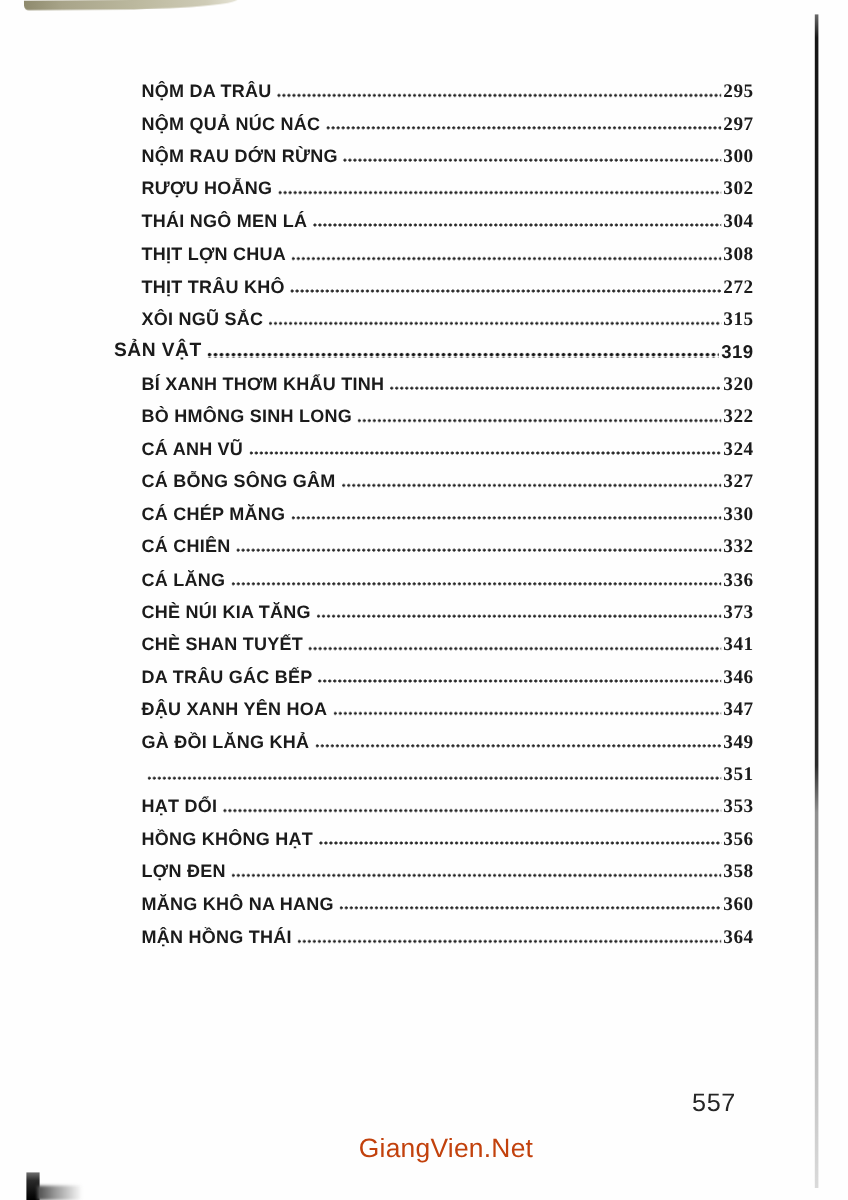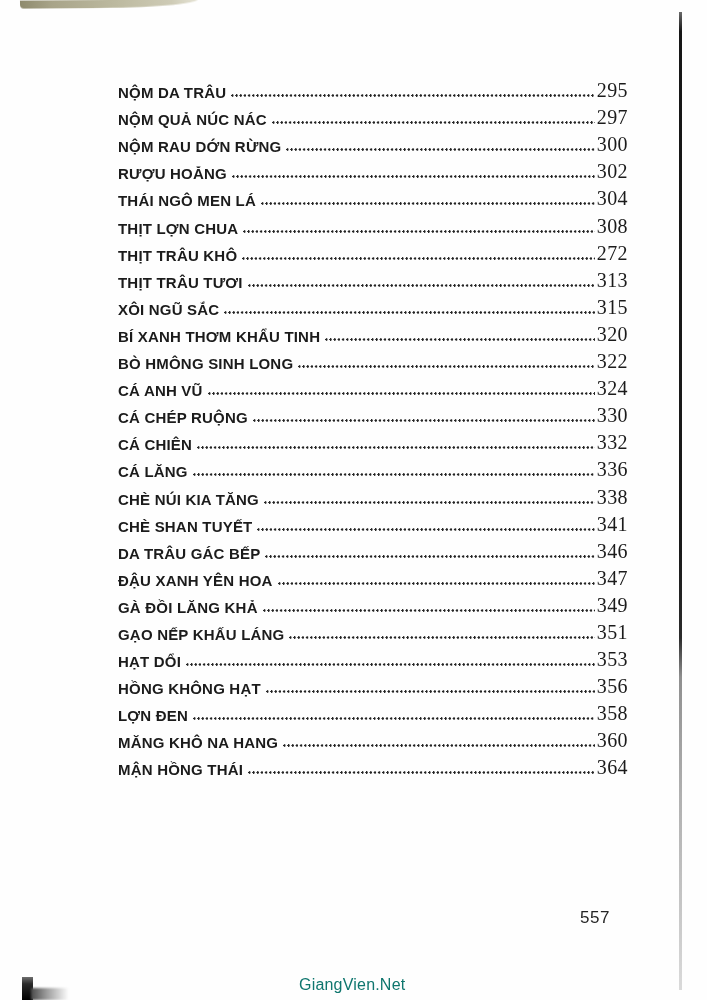--- a/index.html
+++ b/index.html
@@ -31,63 +31,63 @@
     background:linear-gradient(to bottom,#6f6f6f 0%,#2a2a2a 30%,#111 70%,#000 100%);
     filter:blur(0.6px);
   }
   .corner-smear{
     position:absolute;left:31px;top:988px;width:38px;height:12px;
     background:linear-gradient(to right,#4a4a4a 0%,#9a9a9a 40%,#d5d5d5 75%,#fff 100%);
     filter:blur(1.2px);
   }
 
   
-  .toc{position:absolute;left:95px;top:76px;width:533px;}
+  .toc{position:absolute;left:95px;top:60px;width:533px;}
   .toc-row{
     display:flex;align-items:flex-end;
     height:27.1px;
     padding-left:23px;box-sizing:border-box;
     color:#1b1b1b;
     font-family:"Liberation Sans",sans-serif;
     font-weight:700;font-size:15px;letter-spacing:0.2px;
     white-space:nowrap;
   }
   .toc-row .lbl{padding-bottom:2px;}
   .toc-row .dots{
     flex:1;height:3px;margin:0 2px 6px 5px;
     background-image:radial-gradient(circle at 1.4px 1.5px,#242424 1.05px,transparent 1.35px);
     background-size:4.2px 3px;background-repeat:repeat-x;background-position:left bottom;
   }
   .toc-row .pg{
     font-family:"Liberation Serif",serif;
-    font-weight:400;font-size:20px;letter-spacing:0.4px;
+    font-weight:700;font-size:16px;letter-spacing:0.4px;
     padding-bottom:1px;
   }
   .toc-row.section{padding-left:0;font-size:16px;letter-spacing:0.4px;}
   .toc-row.section .dots{
     height:3.4px;margin-bottom:6px;
     background-image:radial-gradient(circle at 1.6px 1.6px,#161616 1.3px,transparent 1.6px);
     background-size:5px 3.4px;
   }
   .toc-row.section .pg{
     font-family:"Liberation Sans",sans-serif;
     font-weight:700;font-size:15.5px;
   }
 
   
   .page-number{
     position:absolute;left:565px;top:908px;width:60px;
     text-align:center;
     font-family:"Liberation Sans",sans-serif;
-    font-size:17px;font-weight:400;color:#262626;letter-spacing:0.5px;
+    font-size:21px;font-weight:400;color:#262626;letter-spacing:0.5px;
   }
   .watermark{
-    position:absolute;left:299px;top:976px;
-    font-family:"Liberation Sans",sans-serif;
-    font-size:16px;font-weight:400;color:#0f766e;letter-spacing:0.2px;
+    position:absolute;left:299px;top:944px;
+    font-family:"Liberation Sans",sans-serif;
+    font-size:22px;font-weight:400;color:#c2410c;letter-spacing:0.2px;
   }
 </style>
 </head>
 <body>
 
 <div class="paper">
   <div class="top-strip"></div>
   <div class="right-line"></div>
   <div class="corner-mark"></div>
   <div class="corner-smear"></div>
@@ -122,63 +122,68 @@
         <span class="lbl">THỊT LỢN CHUA</span>
         <span class="dots"></span>
         <span class="pg">308</span>
       </div>
       <div class="toc-row">
         <span class="lbl">THỊT TRÂU KHÔ</span>
         <span class="dots"></span>
         <span class="pg">272</span>
       </div>
       <div class="toc-row">
-        <span class="lbl">THỊT TRÂU TƯƠI</span>
-        <span class="dots"></span>
-        <span class="pg">313</span>
-      </div>
-      <div class="toc-row">
         <span class="lbl">XÔI NGŨ SẮC</span>
         <span class="dots"></span>
         <span class="pg">315</span>
       </div>
+      <div class="toc-row section">
+        <span class="lbl">SẢN VẬT</span>
+        <span class="dots"></span>
+        <span class="pg">319</span>
+      </div>
       <div class="toc-row">
         <span class="lbl">BÍ XANH THƠM KHẨU TINH</span>
         <span class="dots"></span>
         <span class="pg">320</span>
       </div>
       <div class="toc-row">
         <span class="lbl">BÒ HMÔNG SINH LONG</span>
         <span class="dots"></span>
         <span class="pg">322</span>
       </div>
       <div class="toc-row">
         <span class="lbl">CÁ ANH VŨ</span>
         <span class="dots"></span>
         <span class="pg">324</span>
       </div>
       <div class="toc-row">
-        <span class="lbl">CÁ CHÉP RUỘNG</span>
+        <span class="lbl">CÁ BỖNG SÔNG GÂM</span>
+        <span class="dots"></span>
+        <span class="pg">327</span>
+      </div>
+      <div class="toc-row">
+        <span class="lbl">CÁ CHÉP MĂNG</span>
         <span class="dots"></span>
         <span class="pg">330</span>
       </div>
       <div class="toc-row">
         <span class="lbl">CÁ CHIÊN</span>
         <span class="dots"></span>
         <span class="pg">332</span>
       </div>
       <div class="toc-row">
         <span class="lbl">CÁ LĂNG</span>
         <span class="dots"></span>
         <span class="pg">336</span>
       </div>
       <div class="toc-row">
         <span class="lbl">CHÈ NÚI KIA TĂNG</span>
         <span class="dots"></span>
-        <span class="pg">338</span>
+        <span class="pg">373</span>
       </div>
       <div class="toc-row">
         <span class="lbl">CHÈ SHAN TUYẾT</span>
         <span class="dots"></span>
         <span class="pg">341</span>
       </div>
       <div class="toc-row">
         <span class="lbl">DA TRÂU GÁC BẾP</span>
         <span class="dots"></span>
         <span class="pg">346</span>
@@ -187,21 +192,20 @@
         <span class="lbl">ĐẬU XANH YÊN HOA</span>
         <span class="dots"></span>
         <span class="pg">347</span>
       </div>
       <div class="toc-row">
         <span class="lbl">GÀ ĐỒI LĂNG KHẢ</span>
         <span class="dots"></span>
         <span class="pg">349</span>
       </div>
       <div class="toc-row">
-        <span class="lbl">GẠO NẾP KHẤU LÁNG</span>
         <span class="dots"></span>
         <span class="pg">351</span>
       </div>
       <div class="toc-row">
         <span class="lbl">HẠT DỔI</span>
         <span class="dots"></span>
         <span class="pg">353</span>
       </div>
       <div class="toc-row">
         <span class="lbl">HỒNG KHÔNG HẠT</span>

